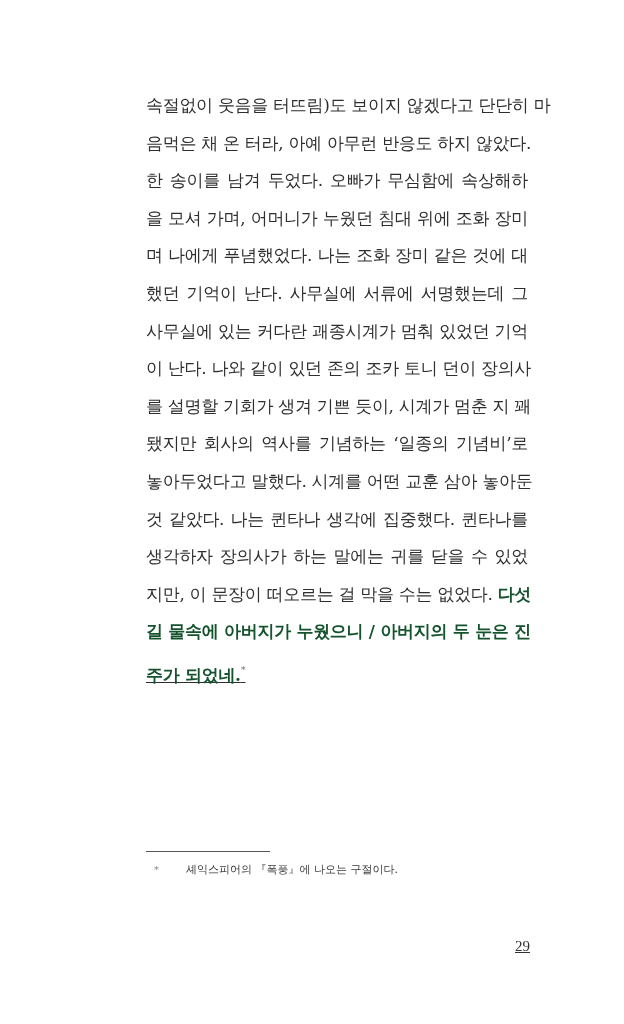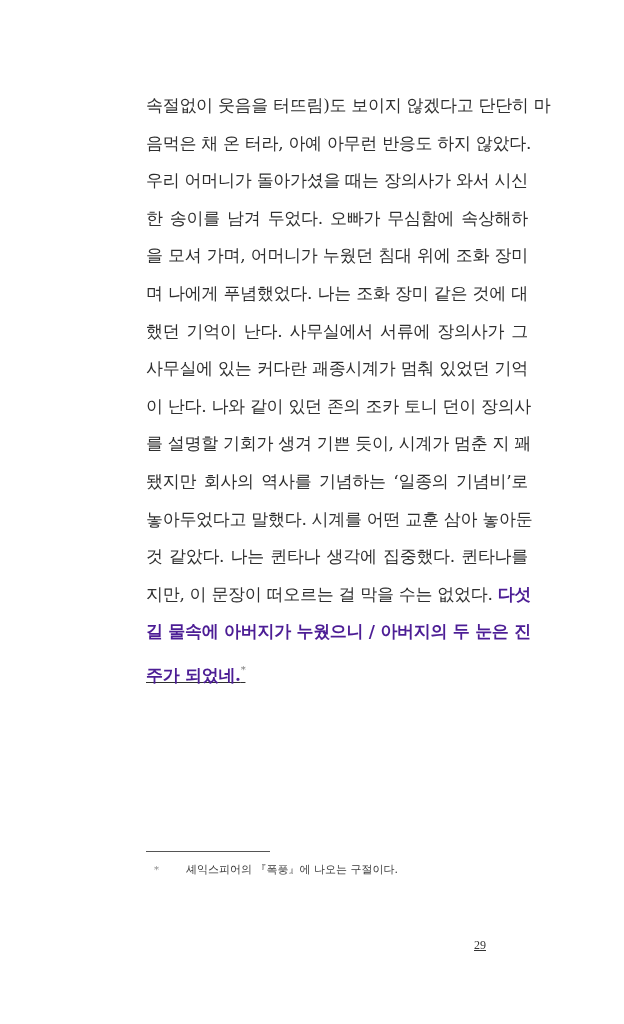--- a/index.html
+++ b/index.html
@@ -37,21 +37,21 @@
     text-align-last: justify;
     letter-spacing: -0.3px;
     color: #2e2e2e;
   }
   .line.last {
     text-align-last: left;
     text-decoration: underline;
   }
   .bold {
     font-weight: bold;
-    color: #4c1d95;
+    color: #14532d;
   }
   .fn-mark {
     font-size: 10px;
     vertical-align: 8px;
     color: #777777;
     font-weight: normal;
   }
   .footnote-rule {
     position: absolute;
     left: 146px;
@@ -70,47 +70,47 @@
     white-space: nowrap;
   }
   .footnote .star {
     display: inline-block;
     width: 32px;
     color: #888888;
     font-size: 10px;
   }
   .page-number {
     position: absolute;
-    left: 474px;
+    left: 515px;
     top: 938px;
-    font-size: 12px;
+    font-size: 15px;
     color: #333333;
     font-family: "Liberation Serif", "DejaVu Serif", serif;
     text-decoration: underline;
   }
 </style>
 </head>
 <body>
 
 <div class="page">
 
   <div class="body-text">
     <span class="line">속절없이 웃음을 터뜨림)도 보이지 않겠다고 단단히 마</span>
     <span class="line">음먹은 채 온 터라, 아예 아무런 반응도 하지 않았다.</span>
-    <span class="line">우리 어머니가 돌아가셨을 때는 장의사가 와서 시신</span>
     <span class="line">한 송이를 남겨 두었다. 오빠가 무심함에 속상해하</span>
     <span class="line">을 모셔 가며, 어머니가 누웠던 침대 위에 조화 장미</span>
     <span class="line">며 나에게 푸념했었다. 나는 조화 장미 같은 것에 대</span>
-    <span class="line">했던 기억이 난다. 사무실에서 서류에 장의사가 그</span>
+    <span class="line">했던 기억이 난다. 사무실에 서류에 서명했는데 그</span>
     <span class="line">사무실에 있는 커다란 괘종시계가 멈춰 있었던 기억</span>
     <span class="line">이 난다. 나와 같이 있던 존의 조카 토니 던이 장의사</span>
     <span class="line">를 설명할 기회가 생겨 기쁜 듯이, 시계가 멈춘 지 꽤</span>
     <span class="line">됐지만 회사의 역사를 기념하는 ‘일종의 기념비’로</span>
     <span class="line">놓아두었다고 말했다. 시계를 어떤 교훈 삼아 놓아둔</span>
     <span class="line">것 같았다. 나는 퀸타나 생각에 집중했다. 퀸타나를</span>
+    <span class="line">생각하자 장의사가 하는 말에는 귀를 닫을 수 있었</span>
     <span class="line">
       <span>지만, 이 문장이 떠오르는 걸 막을 수는 없었다. </span><span class="bold">다섯</span>
     </span>
     <span class="line bold">길 물속에 아버지가 누웠으니 / 아버지의 두 눈은 진</span>
     <span class="line last">
       <span class="bold">주가 되었네.</span><span class="fn-mark">*</span>
     </span>
   </div>
 
   <div class="footnote-rule"></div>

